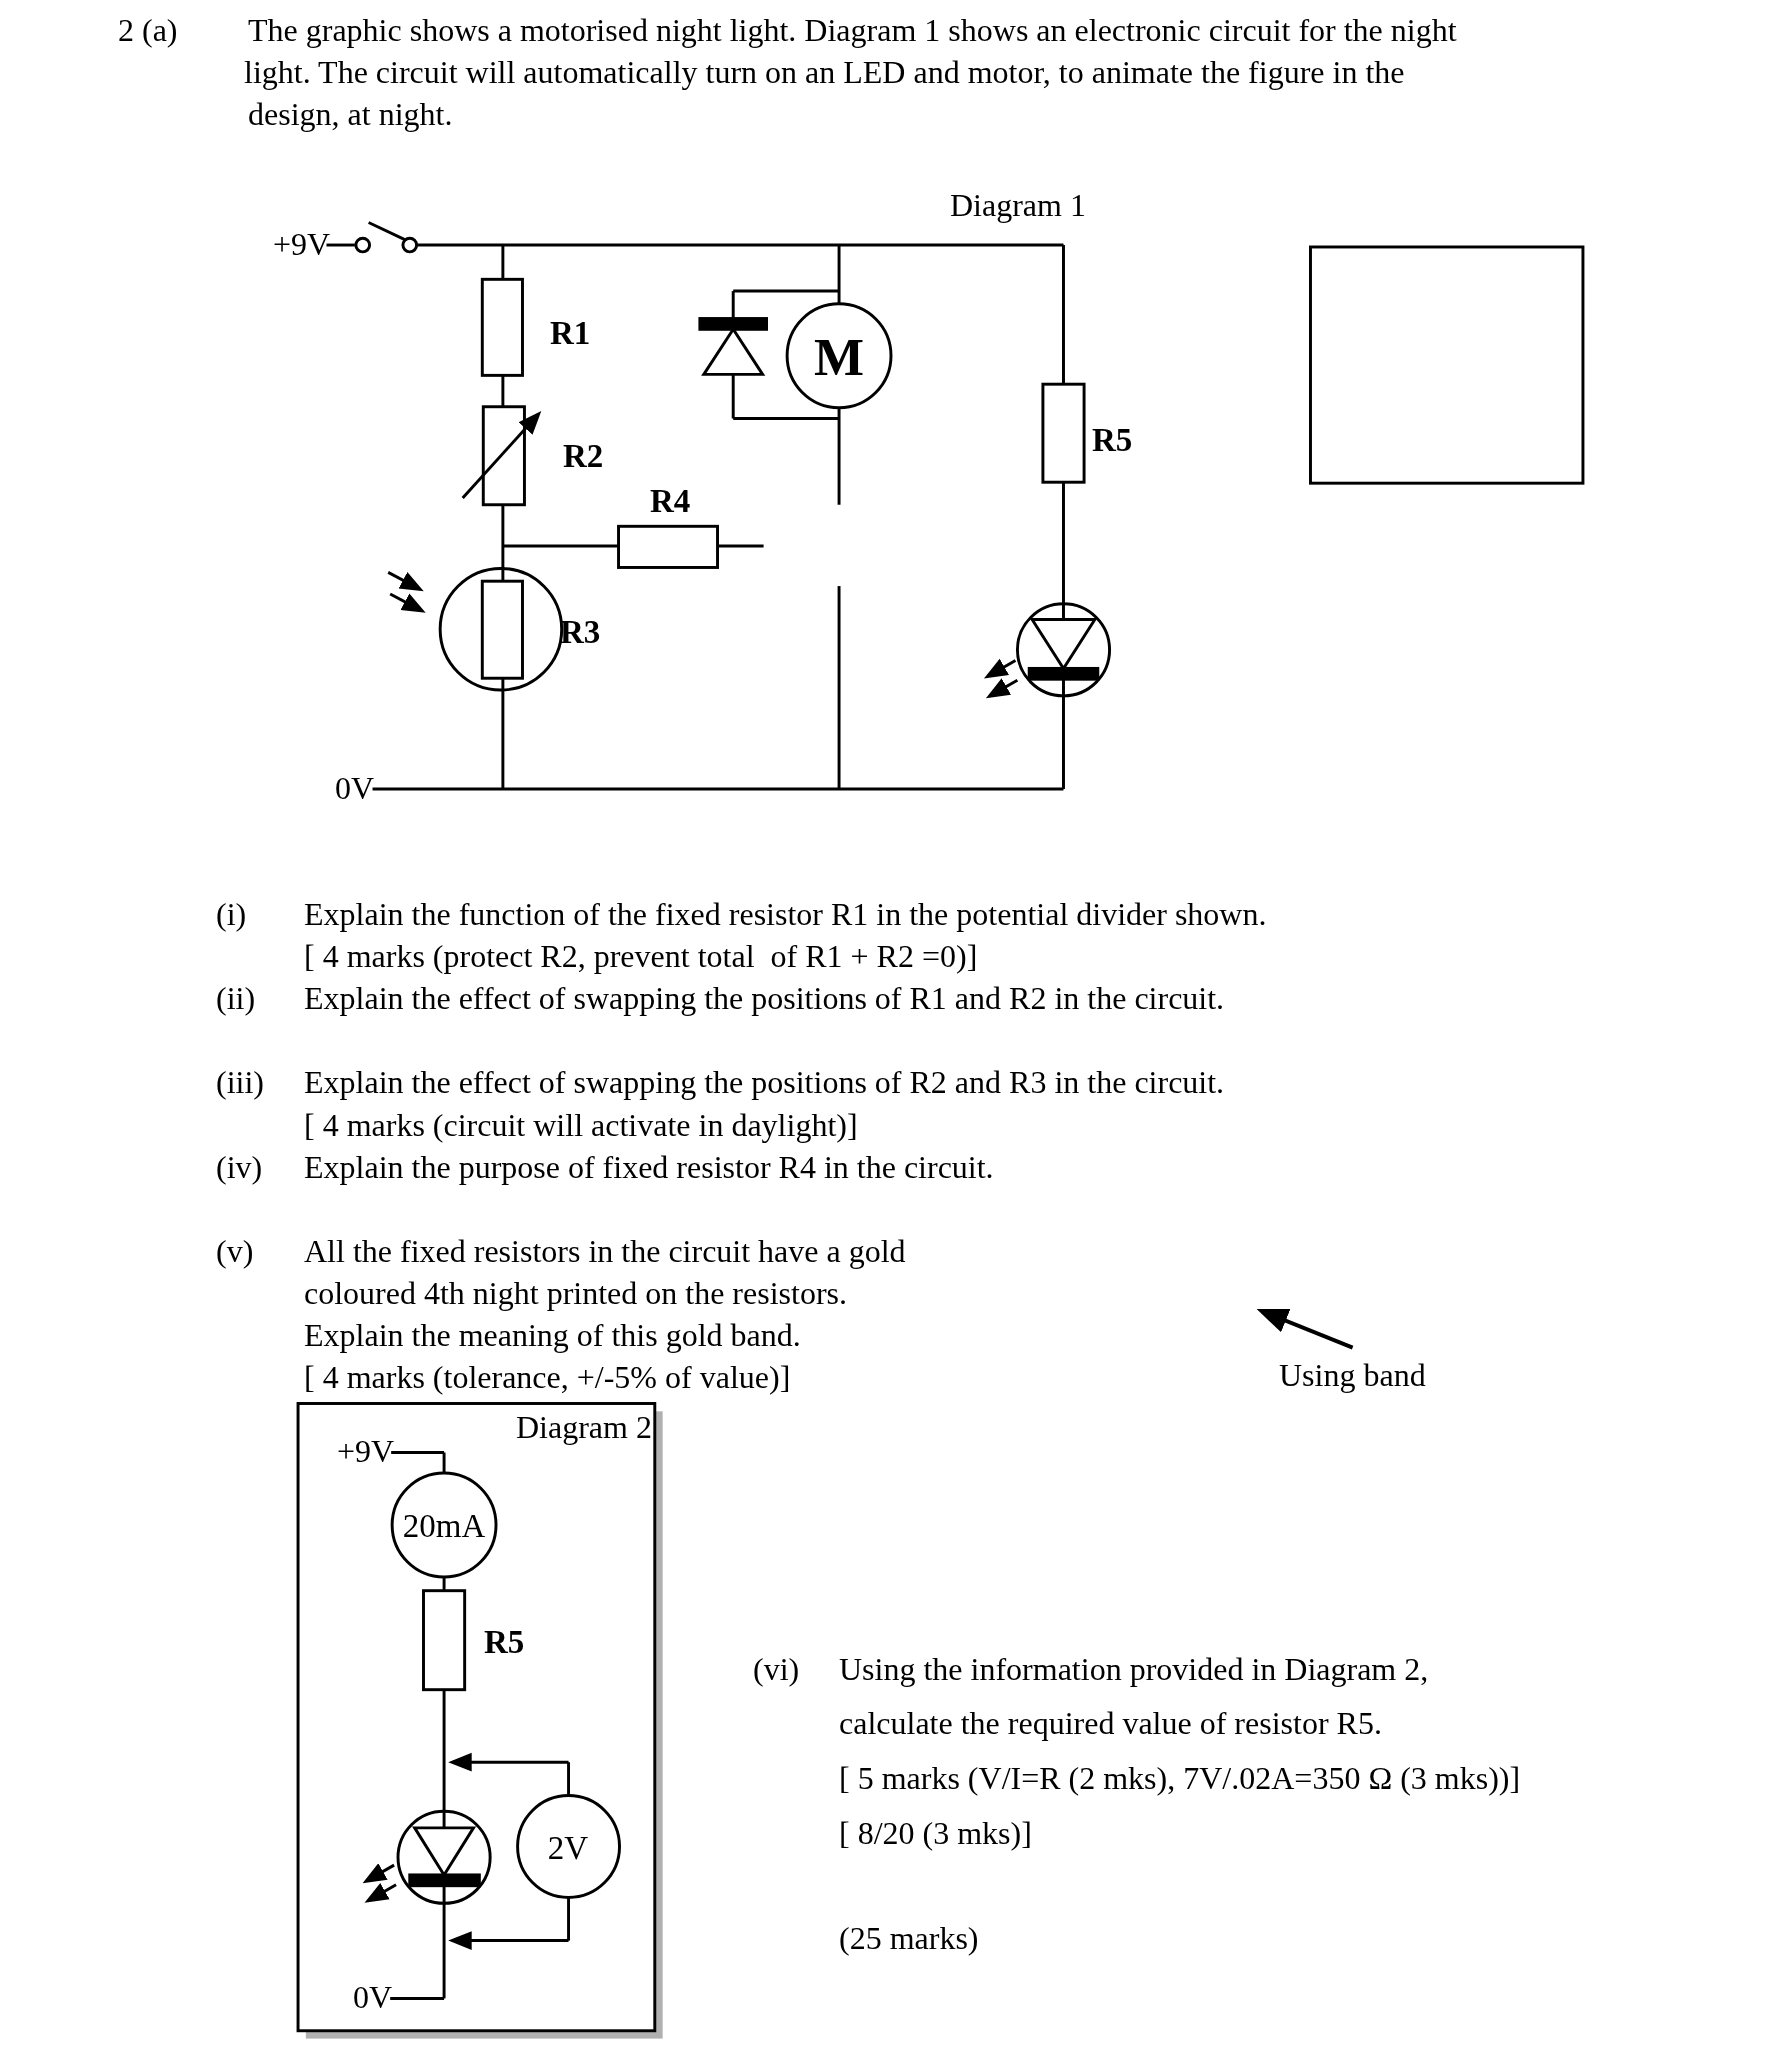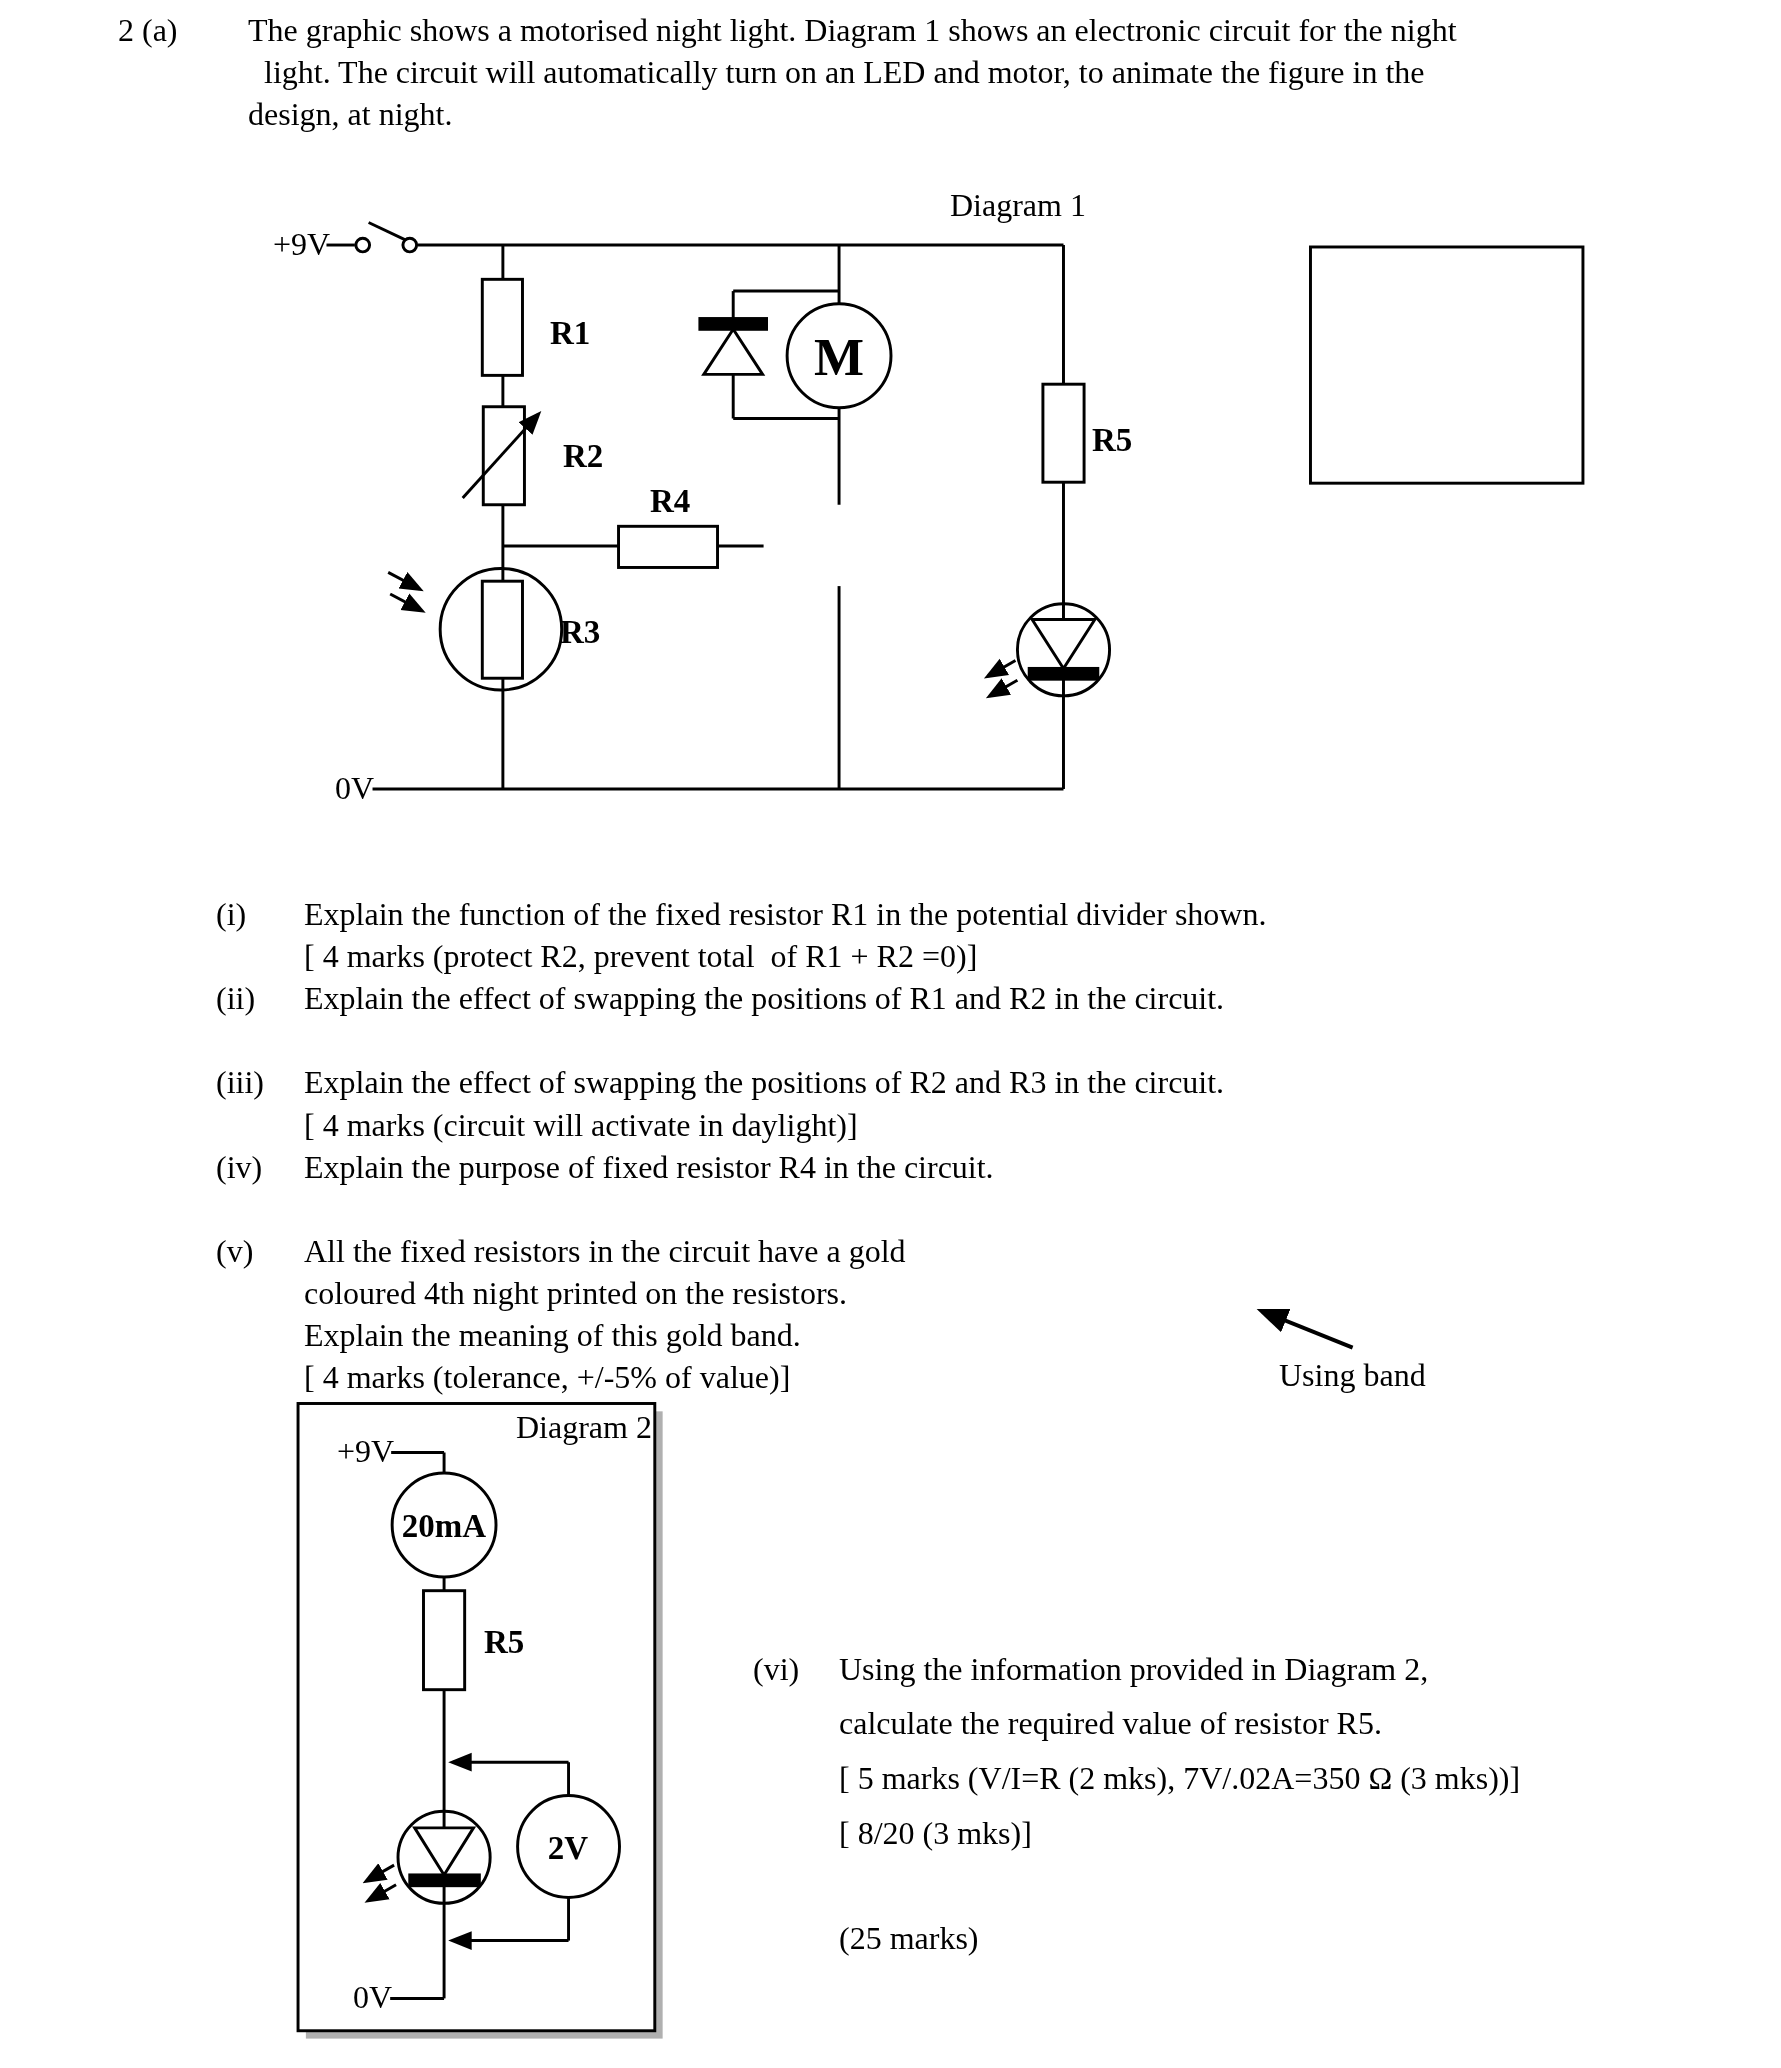--- a/index.html
+++ b/index.html
@@ -3,21 +3,21 @@
 <meta charset="utf-8">
 <style>
   html,body{margin:0;padding:0;background:#ffffff;}
   .page{position:relative;width:1734px;height:2068px;background:#ffffff;overflow:hidden;
         font-family:"Liberation Serif","DejaVu Serif",serif;color:#000;}
   .art{position:absolute;left:0;top:0;}
   .t{position:absolute;font-size:32px;line-height:1;white-space:pre;color:#000;}
   .b{font-weight:bold;font-size:33px;}
   .ctr{transform:translate(-50%,-50%);}
   .m-label{font-weight:bold;font-size:53px;}
-  .src-label{font-weight:bold;font-size:33px;}
+  .src-label{font-weight:normal;font-size:33px;}
 </style>
 </head>
 <body>
 
 <div class="page">
 
   <svg class="art" width="1782" height="2068" viewBox="0 0 1818 2110">
     <defs>
       <marker id="arr" viewBox="0 0 10 10" refX="8" refY="5" markerWidth="8" markerHeight="8" orient="auto-start-reverse" markerUnits="strokeWidth">
         <path d="M0,1 L10,5 L0,9 z" fill="#000"></path>
@@ -108,21 +108,21 @@
       <line x1="580" y1="1798" x2="462" y2="1798" marker-end="url(#arr)"></line>
       <line x1="580" y1="1798" x2="580" y2="1832"></line>
       <circle cx="580" cy="1884" r="52" fill="#fff"></circle>
       <line x1="580" y1="1936" x2="580" y2="1980"></line>
       <line x1="580" y1="1980" x2="462" y2="1980" marker-end="url(#arr)"></line>
     </g>
   </svg>
 
   <div class="t" style="left:118px;top:13.7px">2 (a)</div>
   <div class="t" style="left:248px;top:13.7px">The graphic shows a motorised night light. Diagram 1 shows an electronic circuit for the night</div>
-  <div class="t" style="left:264px;top:56px">light. The circuit will automatically turn on an LED and motor, to animate the figure in the</div>
+  <div class="t" style="left:244px;top:56px">light. The circuit will automatically turn on an LED and motor, to animate the figure in the</div>
   <div class="t" style="left:248px;top:98px">design, at night.</div>
 
   <div class="t" style="left:950px;top:189px">Diagram 1</div>
   <div class="t" style="left:273px;top:228px">+9V</div>
   <div class="t b" style="left:550px;top:317px">R1</div>
   <div class="t b" style="left:563px;top:440px">R2</div>
   <div class="t b" style="left:650px;top:485px">R4</div>
   <div class="t b" style="left:560px;top:616px">R3</div>
   <div class="t b" style="left:1092px;top:424px">R5</div>
   <div class="t m-label ctr" style="left:839px;top:357px">M</div>

